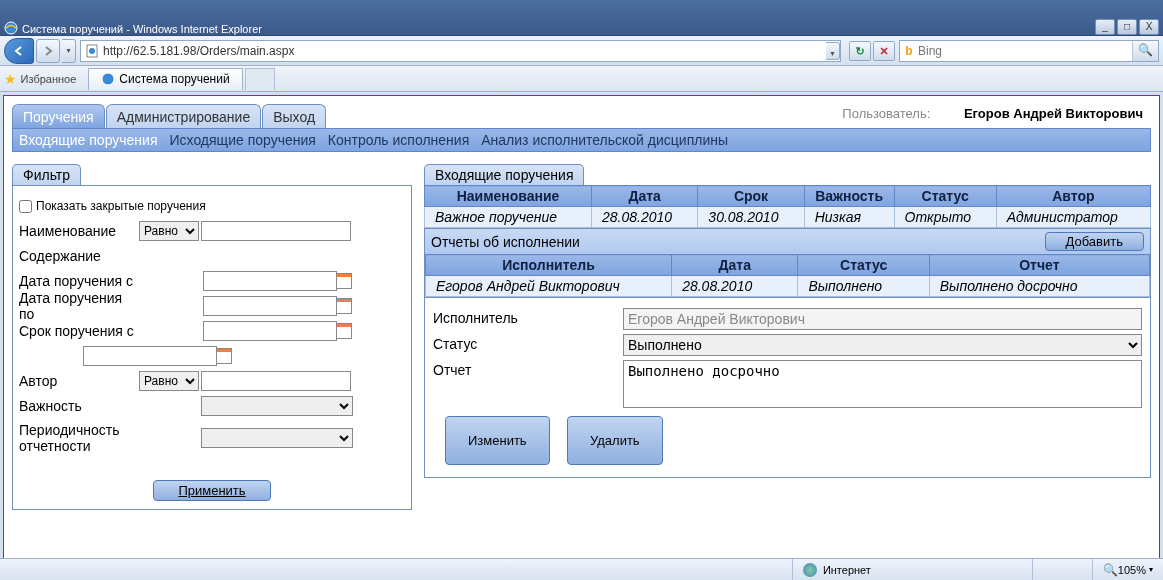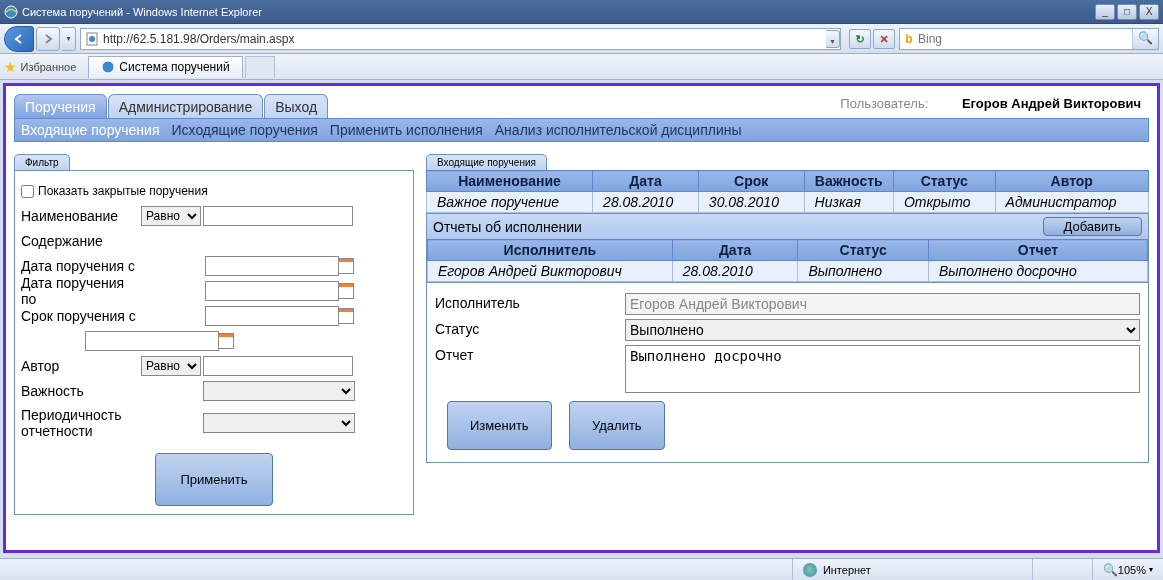--- a/index.html
+++ b/index.html
@@ -1,19 +1,19 @@
 <!DOCTYPE html>
 <html><head>
 <meta charset="utf-8">
 <style>
 * { box-sizing: border-box; margin: 0; padding: 0; }
 body { font-family: "Tahoma", sans-serif; font-size: 12px; background: #d4e0ee; width: 1163px; height: 580px; overflow: hidden; }
 
 
-.titlebar { background: linear-gradient(#4a6ea0, #3b5a8a); color: #fff; height: 24px; display: flex; align-items: center; padding: 0 4px; border-bottom: 1px solid #2a4a7a; }
+.titlebar { background: linear-gradient(#4a6ea0, #3b5a8a); color: #fff; height: 36px; display: flex; align-items: flex-end; padding: 0 4px; border-bottom: 1px solid #2a4a7a; }
 .titlebar .appicon { width: 14px; height: 14px; margin-right: 4px; }
 .titlebar .title-text { flex: 1; font-size: 11px; }
 .titlebar .winbtns { display: flex; gap: 2px; }
 .titlebar .winbtn { width: 20px; height: 16px; background: linear-gradient(#e8eef8, #b8c8e0); border: 1px solid #7090b8; border-radius: 2px; font-size: 10px; text-align: center; line-height: 14px; color: #333; }
 
 
 .navbar { background: linear-gradient(#eef3fb, #d4e0ee); height: 30px; display: flex; align-items: center; padding: 0 4px; border-bottom: 1px solid #a0b0c8; }
 .navbtn { width: 28px; height: 24px; background: linear-gradient(#f4f8ff, #d0dcec); border: 1px solid #90a8c8; border-radius: 3px; margin-right: 2px; display: flex; align-items: center; justify-content: center; }
 .navbtn.back { width: 30px; height: 26px; border-radius: 13px 3px 3px 13px; background: linear-gradient(135deg, #5a9ae0, #2a6ab8); border-color: #2a5a98; }
 .navbtn.fwd { width: 24px; }
@@ -31,21 +31,21 @@
 .search-mag { width: 26px; height: 20px; border-left: 1px solid #c0c8d8; background: linear-gradient(#f4f8ff, #d0dcec); text-align: center; line-height: 18px; }
 
 
 .favrow { background: linear-gradient(#f0f4fa, #dce6f2); height: 26px; display: flex; align-items: center; padding: 0 4px; border-bottom: 1px solid #a0b0c8; }
 .fav-star { color: #f0c020; font-size: 14px; margin-right: 4px; }
 .fav-text { font-size: 11px; color: #444; margin-right: 12px; }
 .tab-ie { background: linear-gradient(#fff, #e8eef6); border: 1px solid #a0b0c8; border-bottom: none; padding: 3px 12px; height: 22px; display: flex; align-items: center; gap: 4px; }
 .tab-blank { border: 1px solid #b0c0d8; border-bottom: none; background: #e0e8f2; width: 30px; height: 22px; margin-left: 2px; }
 
 
-.content { background: #fff; margin: 3px; border: 3px solid #6d28d9; height: 470px; overflow: hidden; padding: 8px; }
+.content { background: #fff; margin: 3px; border: 1px solid #6d28d9; height: 470px; overflow: hidden; padding: 8px; }
 
 
 .maintabs { display: flex; align-items: flex-end; position: relative; }
 .maintab { 
   padding: 4px 10px 3px 10px; border: 1px solid #7090c0; border-bottom: none;
   border-radius: 6px 6px 0 0; font-size: 14px; margin-right: 1px; position: relative;
 }
 .maintab.active { background: linear-gradient(#b0c8f0, #7ea4e0); color: #fff; z-index: 2; }
 .maintab.inactive { background: linear-gradient(#d8e4f6, #c0d4f0); color: #333; }
 .userline { position: absolute; right: 8px; top: 2px; font-size: 13px; }
@@ -56,31 +56,31 @@
 .subnav { background: linear-gradient(#9ab8e8, #7ea4e0); border: 1px solid #6088c8; padding: 3px 6px; display: flex; gap: 12px; font-size: 14px; }
 .subnav-item.active { color: #fff; }
 .subnav-item { color: #203860; cursor: pointer; }
 
 
 .cols { display: flex; gap: 12px; margin-top: 12px; }
 .leftcol { width: 400px; }
 .rightcol { flex: 1; }
 
 
-.panel-tab { display: inline-block; background: linear-gradient(#d8e4f6, #c0d4f0); border: 1px solid #7090c0; border-bottom: none; border-radius: 5px 5px 0 0; padding: 2px 10px; font-size: 10px; }
+.panel-tab { display: inline-block; background: linear-gradient(#d8e4f6, #c0d4f0); border: 1px solid #7090c0; border-bottom: none; border-radius: 5px 5px 0 0; padding: 2px 10px; font-size: 14px; }
 .panel-body { border: 1px solid #7090c0; padding: 6px; }
 
 
 .filter-row { display: flex; align-items: center; margin: 3px 0; height: 22px; }
 .filter-label { width: 120px; font-size: 14px; }
 .filter-sel { border: 1px solid #888; font-size: 12px; height: 20px; }
 .filter-inp { border: 1px solid #888; font-size: 12px; height: 20px; margin-left: 2px; }
 .cal-icon { width: 16px; height: 16px; background: #fff; border: 1px solid #888; margin-left: -1px; display: inline-block; background-image: linear-gradient(#f08040 3px, #fff 3px); }
 .chk { margin-right: 4px; }
-.apply-btn { display: block; margin: 12px auto 2px; padding: 18px 24px; background: linear-gradient(#c0d4f0, #90b0e0); border: 1px solid #5078b8; border-radius: 4px; font-size: 13px; }
+.apply-btn { display: block; margin: 24px auto 2px; padding: 2px 24px; background: linear-gradient(#c0d4f0, #90b0e0); border: 1px solid #5078b8; border-radius: 4px; font-size: 13px; text-decoration: underline; }
 
 
 .dtable { width: 100%; border-collapse: collapse; border: 1px solid #7090c0; font-size: 14px; }
 .dtable th { background: linear-gradient(#9ab8e8, #7ea4e0); border: 1px solid #6088c8; padding: 2px 4px; font-weight: bold; color: #102040; }
 .dtable td { border: 1px solid #a8c0e0; padding: 2px 10px; background: #e8f0fc; font-style: italic; }
 
 
 .detailtabs { display: flex; margin-top: 14px; }
 .dtab { padding: 3px 14px; border: 1px solid #7090c0; border-bottom: none; border-radius: 5px 5px 0 0; font-size: 14px; margin-right: 1px; background: linear-gradient(#d8e4f6, #c0d4f0); }
 .dtab.active { background: linear-gradient(#b0c8f0, #7ea4e0); color: #fff; }
@@ -176,21 +176,21 @@
     <div class="maintab inactive">Выход</div>
     <div class="userline">
       <span class="lbl">Пользователь:</span>
       <span class="val">Егоров Андрей Викторович</span>
     </div>
   </div>
 
   <div class="subnav">
     <span class="subnav-item active">Входящие поручения</span>
     <span class="subnav-item">Исходящие поручения</span>
-    <span class="subnav-item">Применить исполнения</span>
+    <span class="subnav-item">Контроль исполнения</span>
     <span class="subnav-item">Анализ исполнительской дисциплины</span>
   </div>
 
   <div class="cols">
 
     <div class="leftcol">
       <div class="panel-tab">Фильтр</div>
       <div class="panel-body">
         <div class="filter-row">
           <input type="checkbox" class="chk" style="">

